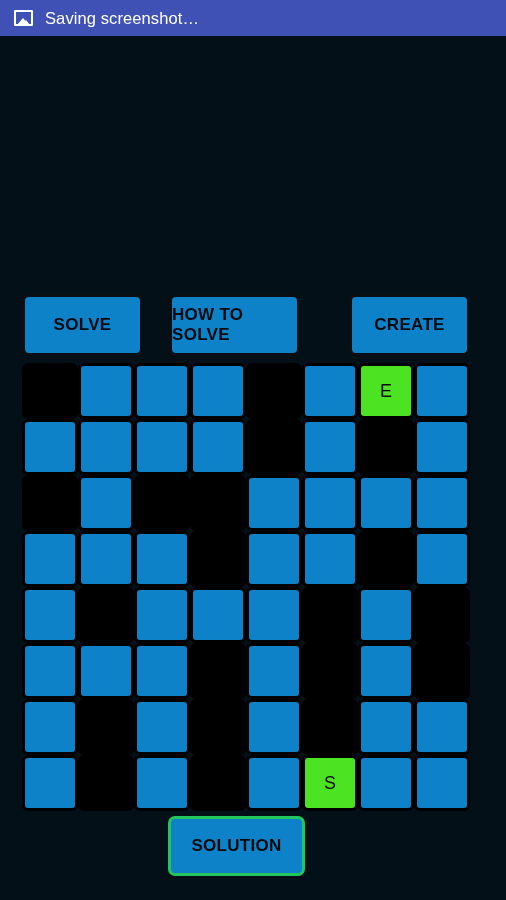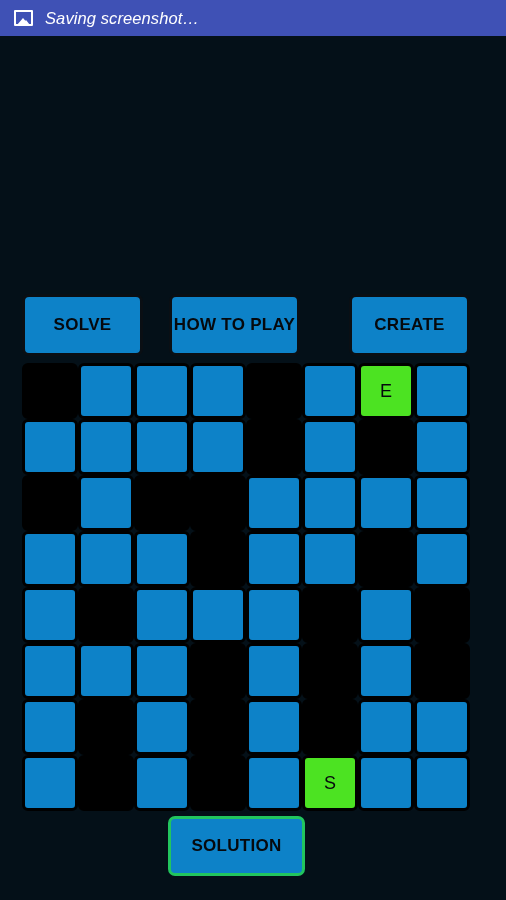--- a/index.html
+++ b/index.html
@@ -17,21 +17,20 @@
   }
 
   
   .statusbar {
     height: 36px;
     background: #3f51b5;
     display: flex;
     align-items: center;
     padding: 0 14px;
     gap: 12px;
-    font-style: italic;
   }
   .statusbar .icon-img {
     width: 19px;
     height: 16px;
     border: 2px solid #ffffff;
     border-radius: 1px;
     position: relative;
     overflow: hidden;
     flex: 0 0 auto;
   }
@@ -169,21 +168,21 @@
 <div class="statusbar">
   <span class="icon-img"></span>
   <span class="status-text">Saving screenshot…</span>
 </div>
 
 <div class="app">
 
 
   <div class="btn-row">
     <div class="btn btn-solve">SOLVE</div>
-    <div class="btn btn-how">HOW TO PLAY</div>
+    <div class="btn btn-how">HOW TO SOLVE</div>
     <div class="btn btn-create">CREATE</div>
   </div>
 
   <div class="grid" id="maze-grid">
       <div class="cell block"></div>
       <div class="cell open"></div>
       <div class="cell open"></div>
       <div class="cell open"></div>
       <div class="cell block"></div>
       <div class="cell open"></div>

